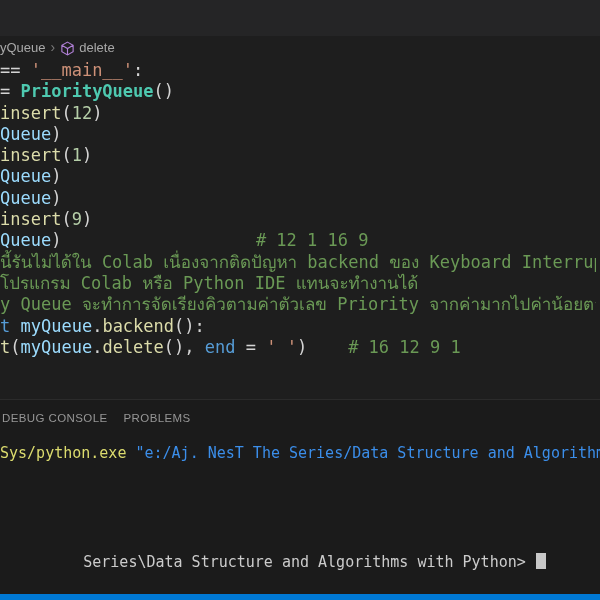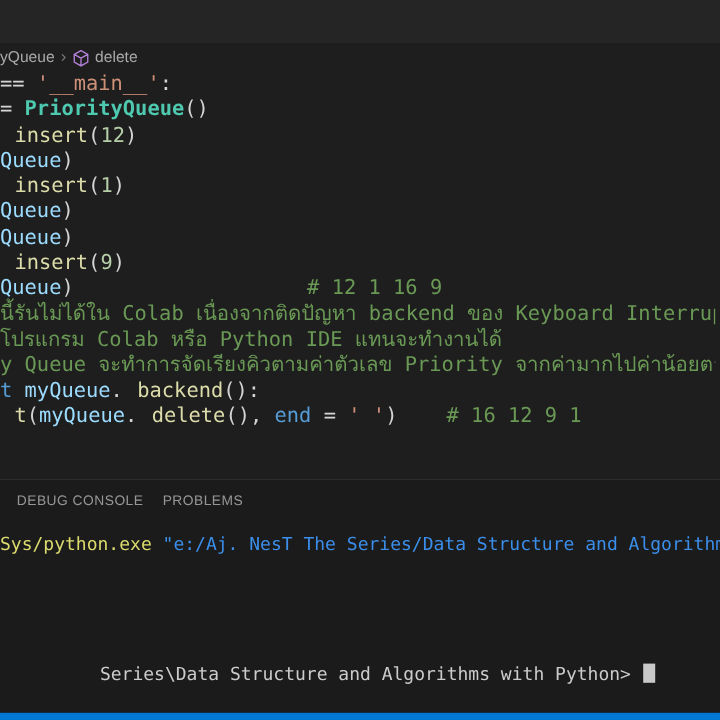--- a/index.html
+++ b/index.html
@@ -15,29 +15,29 @@
               font-size:13px;color:#a9a9a9;}
   .breadcrumb .crumb{cursor:pointer;}
   .breadcrumb .chev{color:#7a7a7a;margin:0 5px;font-size:14px;}
   .breadcrumb .cube{display:inline-flex;margin-right:4px;position:relative;top:1px;}
 
   
   .editor{position:absolute;left:0;top:58px;width:596px;height:340px;overflow:hidden;
           font-size:17px;background:var(--bg-editor);padding-top:2px;}
   .code-line{height:21.3px;line-height:21.3px;white-space:pre;}
   .tok-fg{color:var(--tok-fg);} .tok-str{color:var(--tok-str);} .tok-cls{color:var(--tok-cls);font-weight:bold;}
-  .tok-fn{color:var(--tok-fn);margin-left:12px;} .tok-var{color:var(--tok-var);} .tok-num{color:var(--tok-num);}
+  .tok-fn{color:var(--tok-fn);} .tok-var{color:var(--tok-var);} .tok-num{color:var(--tok-num);}
   .tok-cmt{color:var(--tok-cmt);} .tok-kw{color:var(--tok-kw);}
 
   
   .panel{position:absolute;left:0;top:399px;width:600px;height:195px;background:var(--bg-panel);
          border-top:1px solid #2b2b2b;box-sizing:border-box;}
   .panel-tabs{height:35px;display:flex;align-items:center;padding-left:2px;
               font-family:"Liberation Sans",sans-serif;font-size:11.5px;letter-spacing:.4px;
-              color:#969696;margin-left:12px;}
+              color:#969696;}
   .panel-tab{margin-right:16px;cursor:pointer;text-transform:uppercase;}
 
   .terminal{position:absolute;left:0;top:35px;right:0;bottom:0;font-size:15px;line-height:20px;}
   .term-line{white-space:pre;padding-top:8px;overflow:hidden;}
   .tc-yellow{color:var(--tc-yellow);} .tc-blue{color:var(--tc-blue);}
   .term-prompt{position:absolute;left:11px;bottom:2px;white-space:pre;color:var(--tc-fg);}
   .cursor{display:inline-block;width:10px;height:16px;background:#c8c8c8;
           vertical-align:-2px;margin-left:1px;}
 
   

